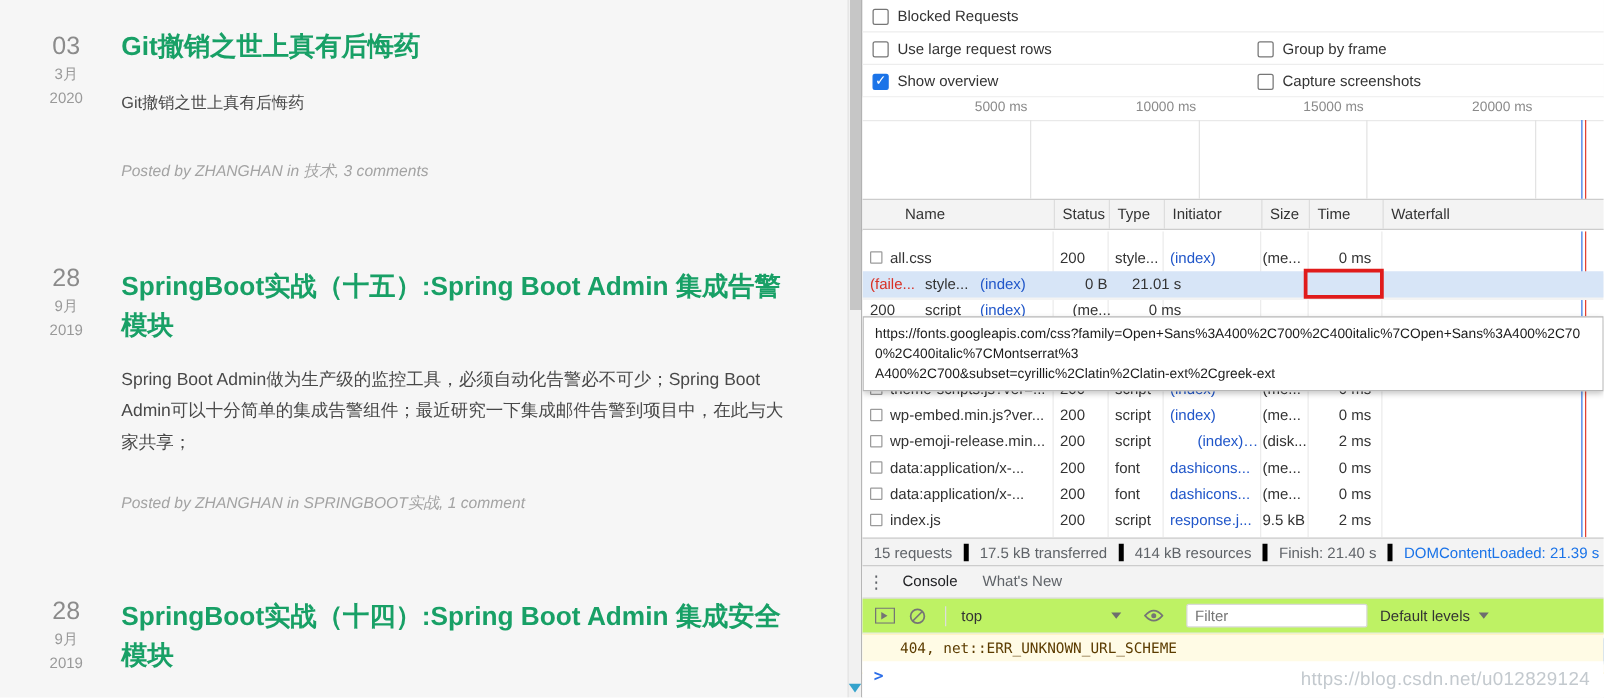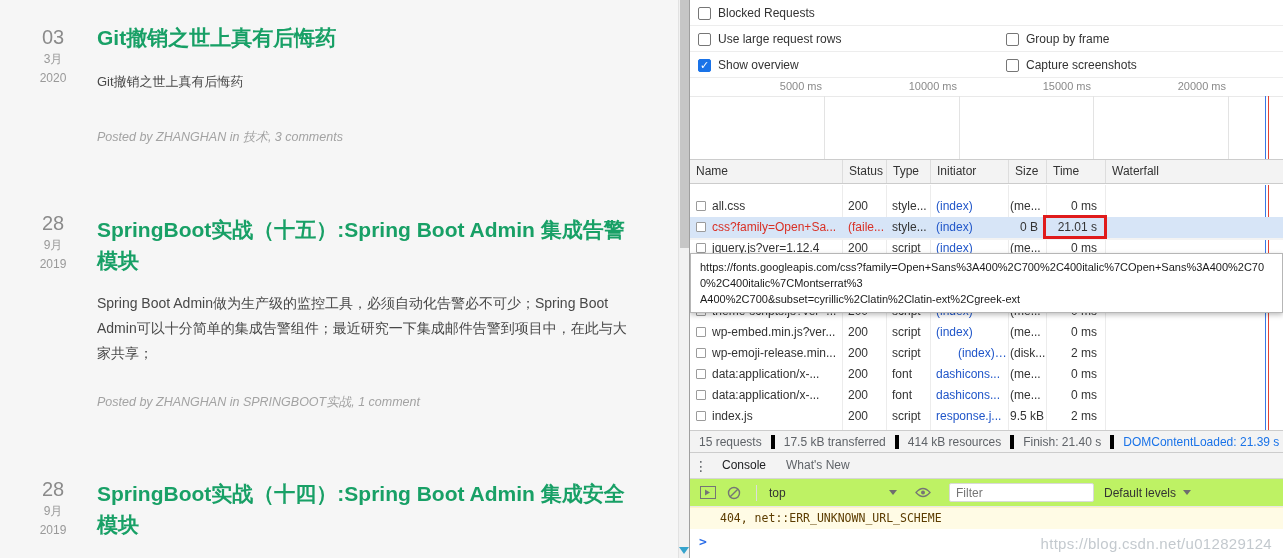--- a/index.html
+++ b/index.html
@@ -179,21 +179,21 @@
     <div class="ruler-line"></div>
     <div class="gridline" style="left:134px;"></div>
     <div class="gridline" style="left:269px;"></div>
     <div class="gridline" style="left:403px;"></div>
     <div class="gridline" style="left:538px;"></div>
     <div class="ev-blue" style="left:575px;"></div>
     <div class="ev-red" style="left:578px;"></div>
   </div>
 
   <div class="net-header">
-    <div class="hc" style="width:153px;">Name</div>
+    <div class="hc" style="width:126px;margin-left:28px;">Name</div>
     <div class="hc" style="width:44px;">Status</div>
     <div class="hc" style="width:44px;">Type</div>
     <div class="hc" style="width:78px;">Initiator</div>
     <div class="hc" style="width:38px;">Size</div>
     <div class="hc" style="width:59px;">Time</div>
     <div class="hc" style="flex:1; border-right:none;">Waterfall</div>
   </div>
 
   <div class="net-body">
     <div class="colguide" style="left:152px;"></div>
@@ -222,36 +222,28 @@
             <span class="rcb"></span>
             <span class="nm-text">all.css</span>
           </div>
           <div class="c st" style="width: 44px;">200</div>
           <div class="c ty" style="width: 44px;">style...</div>
           <div class="c init" style="width: 78px;">(index)</div>
           <div class="c sz" style="width: 38px;">(me...</div>
           <div class="c tm" style="width: 59px;">0 ms</div>
         </div>
         <div class="net-row selected failed" style="top: 32px;">
-          <div class="c nm" style="width: 152px;">
-            <span class="rcb"></span>
-            <span class="nm-text">css?family=Open+Sa...</span>
-          </div>
           <div class="c st" style="width: 44px;">(faile...</div>
           <div class="c ty" style="width: 44px;">style...</div>
           <div class="c init" style="width: 78px;">(index)</div>
           <div class="c sz" style="width: 38px;">0 B</div>
           <div class="c tm" style="width: 59px;">21.01 s</div>
           <div class="time-box"></div>
         </div>
         <div class="net-row" style="top: 53px;">
-          <div class="c nm" style="width: 152px;">
-            <span class="rcb"></span>
-            <span class="nm-text">jquery.js?ver=1.12.4</span>
-          </div>
           <div class="c st" style="width: 44px;">200</div>
           <div class="c ty" style="width: 44px;">script</div>
           <div class="c init" style="width: 78px;">(index)</div>
           <div class="c sz" style="width: 38px;">(me...</div>
           <div class="c tm" style="width: 59px;">0 ms</div>
         </div>
         <div class="net-row" style="top: 116px;">
           <div class="c nm" style="width: 152px;">
             <span class="rcb"></span>
             <span class="nm-text">theme-scripts.js?ver=...</span>

